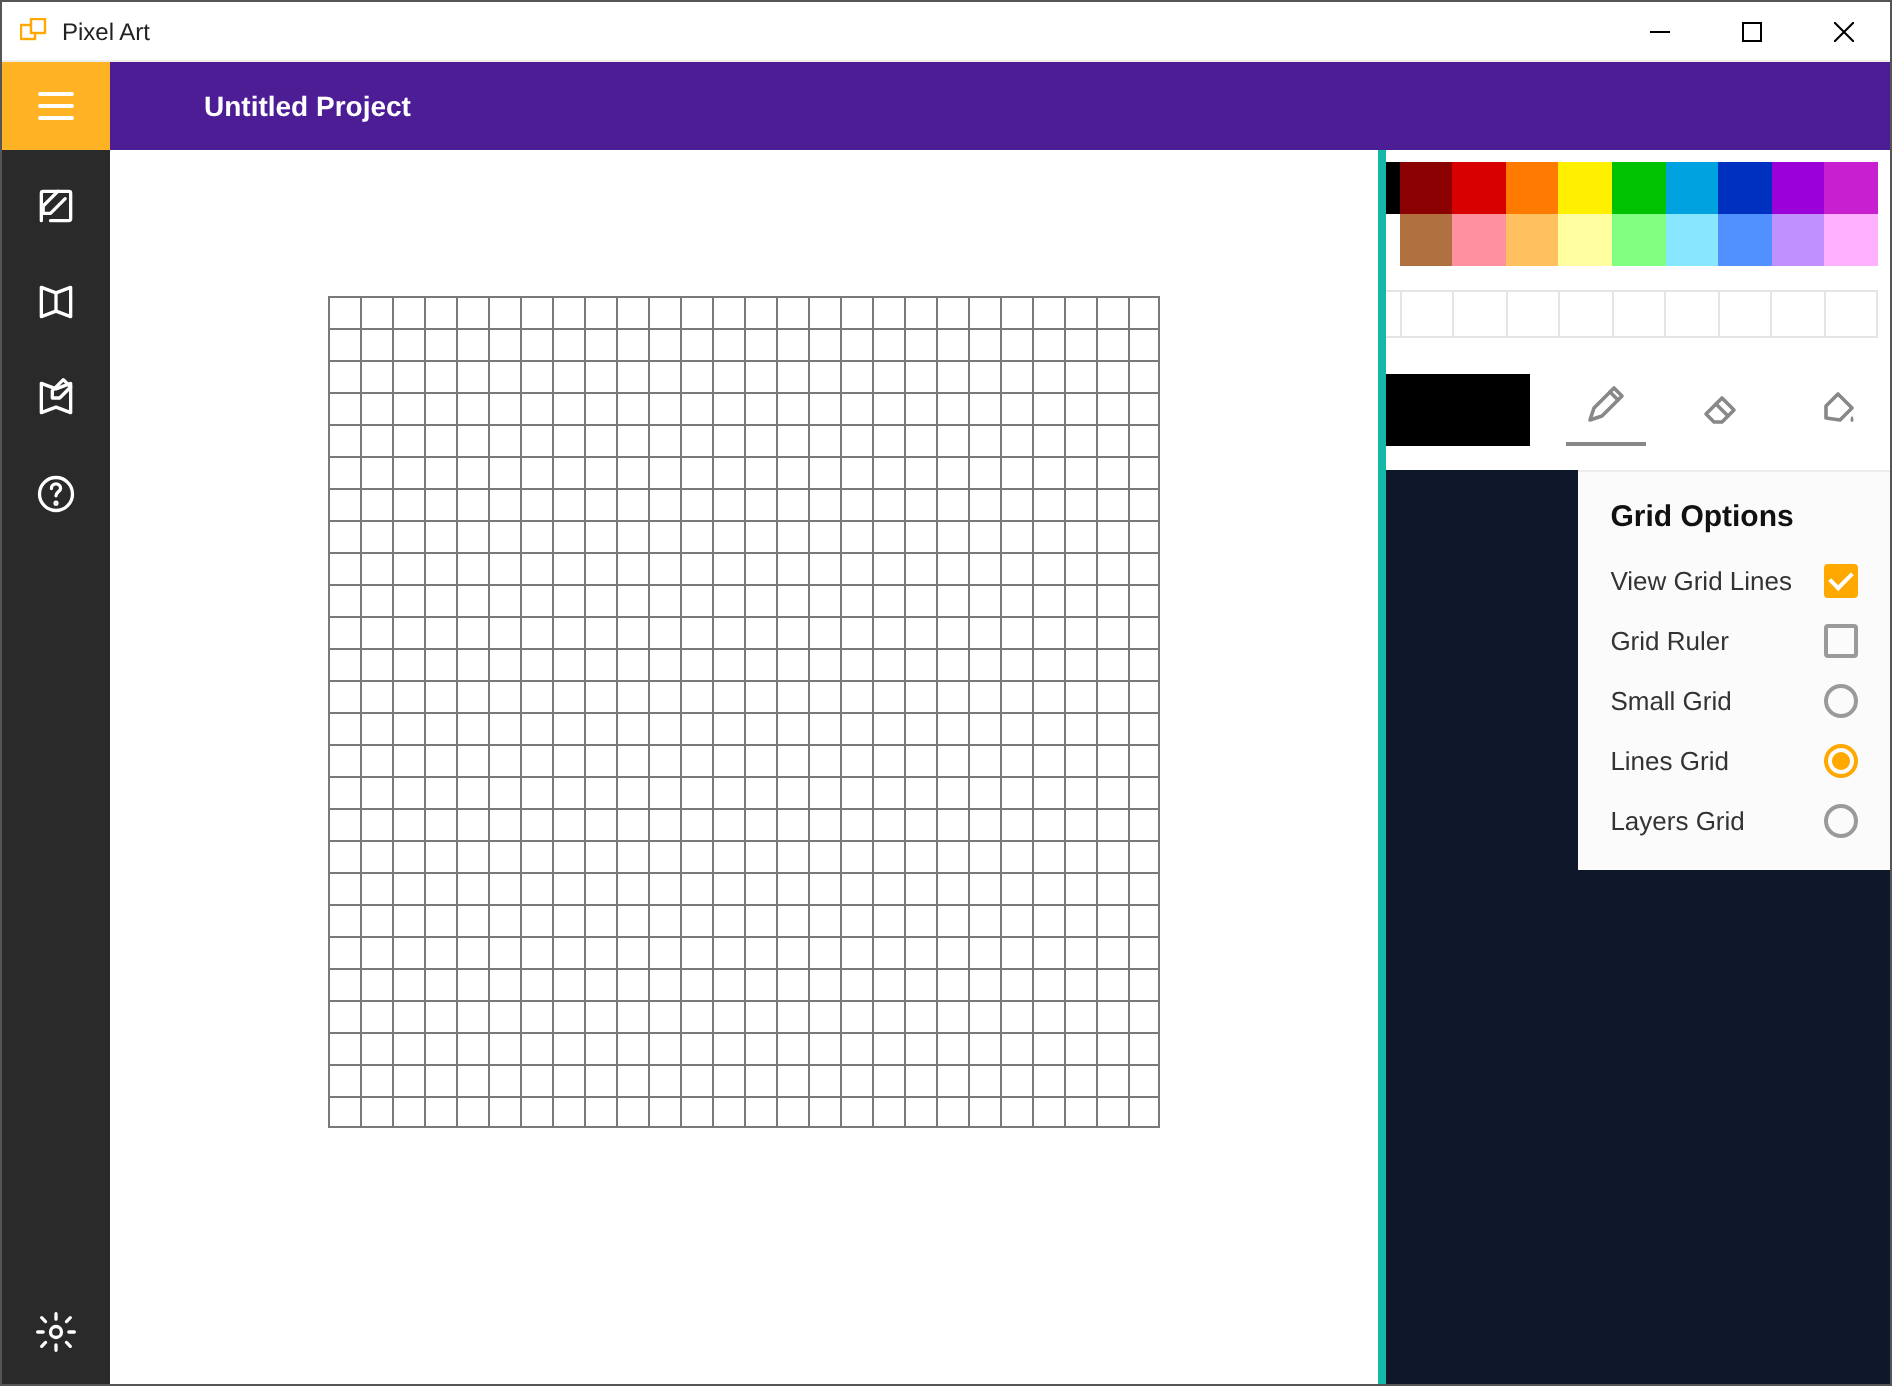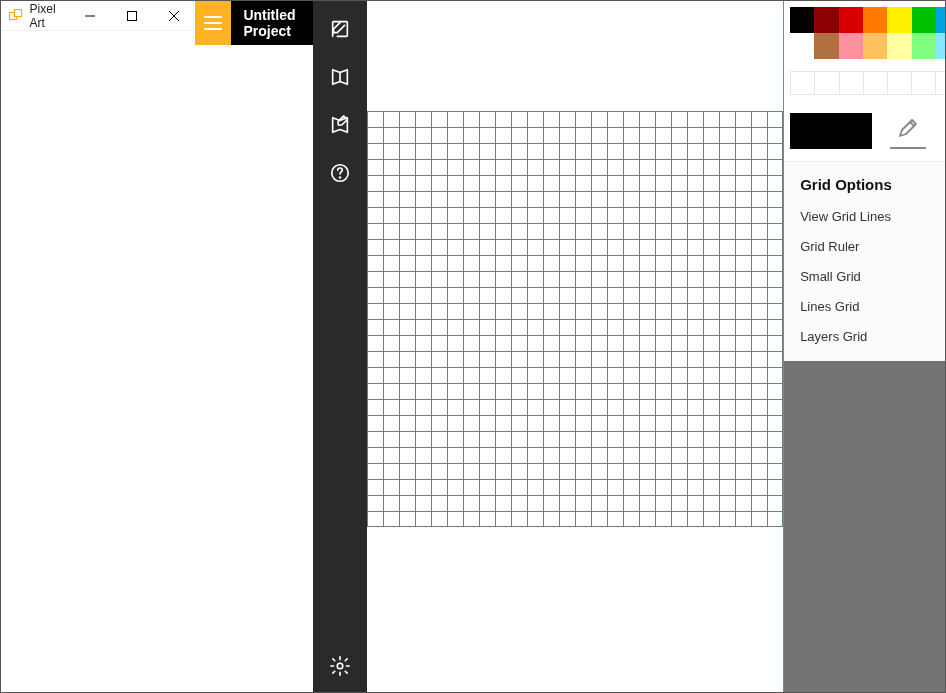--- a/index.html
+++ b/index.html
@@ -1,25 +1,25 @@
 <!DOCTYPE html>
 <html><head>
 <meta charset="utf-8">
 <style>
   * { box-sizing: border-box; }
   html, body { margin:0; padding:0; font-family: "Segoe UI", Arial, sans-serif; font-size:13px; color:#222; background:#fff; }
-  .window { width:946px; height:693px; border:1px solid #555; display:flex; flex-direction:row; overflow:hidden; }
+  .window { width:946px; height:693px; border:1px solid #555; display:flex; flex-direction:column; overflow:hidden; }
   
   .titlebar { height:30px; display:flex; align-items:center; background:#fff; border-bottom:1px solid #eee; }
   .titlebar .app-icon { width:16px; height:16px; margin:0 6px 0 8px; display:flex; align-items:center; justify-content:center; }
   .titlebar .title { font-size:12px; }
   .titlebar .spacer { flex:1; }
   .winbtn { width:46px; height:30px; display:flex; align-items:center; justify-content:center; font-size:12px; cursor:default; }
   
-  .header { height:44px; background:#000000; display:flex; align-items:center; }
+  .header { height:44px; background:#4c1d95; display:flex; align-items:center;gap:35px; }
   .hamburger { width:54px; height:44px; display:flex; align-items:center; justify-content:center; background:#ffb224; cursor:pointer; }
   .hamburger svg { stroke:#fff; }
   .project-title { color:#fff; font-weight:bold; font-size:14px; margin-left:12px; }
   
   .body { flex:1; display:flex; min-height:0; }
   .leftbar { width:54px; background:#2a2a2a; display:flex; flex-direction:column; align-items:center; padding-top:16px; gap:24px; }
   .leftbar .tool { width:24px; height:24px; display:flex; align-items:center; justify-content:center; cursor:pointer; }
   .leftbar .spacer { flex:1; }
   .leftbar .settings { margin-bottom:14px; }
   .leftbar svg { stroke:#fff; fill:none; }
@@ -30,21 +30,21 @@
     background-color:#fff;
     background-image:
       linear-gradient(to right, #7a7a7a 1px, transparent 1px),
       linear-gradient(to bottom, #7a7a7a 1px, transparent 1px);
     background-size:16px 16px;
     border-right:1px solid #7a7a7a;
     border-bottom:1px solid #7a7a7a;
     margin-top:-56px;
   }
   
-  .rightpanel { width:256px; border-left:1px solid #14b8a6; display:flex; flex-direction:column; overflow:auto; background:#737373; }
+  .rightpanel { width:256px; border-left:4px solid #14b8a6; display:flex; flex-direction:column; overflow:auto; background:#0f172a;align-items:flex-end; }
   .palette-section { padding:6px 6px 12px 6px; background:#fff; }
   .palette-row { display:flex; height:26px; }
   .pal { flex:1; min-width:0; }
   .pal + .pal { }
   .custom-row { display:flex; height:24px; margin-top:12px; border:1px solid #e5e5e5; }
   .custom-row .slot { flex:1; border-right:1px solid #e5e5e5; }
   .custom-row .slot:last-child { border-right:none; }
   .tool-row { display:flex; align-items:flex-end; margin-top:14px; gap:18px; }
   .current-color { width:92px; height:36px; background:#000; }
   .toolbtn { width:40px; height:40px; display:flex; align-items:center; justify-content:center; cursor:pointer; }

